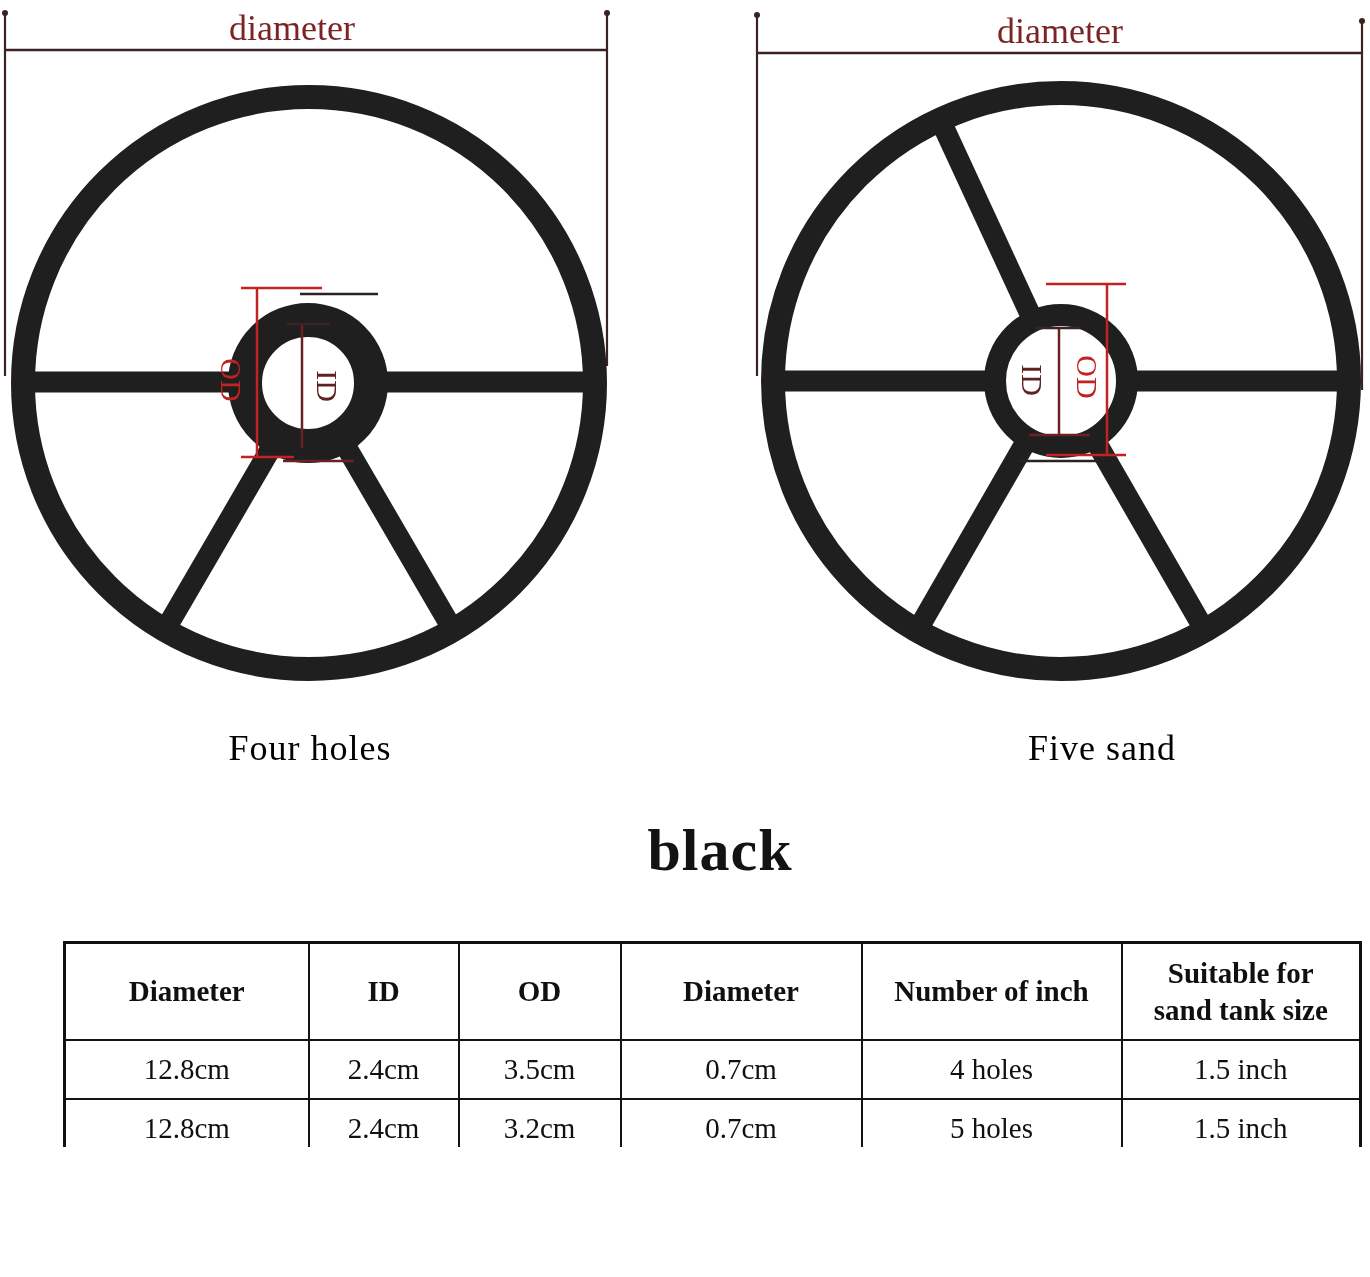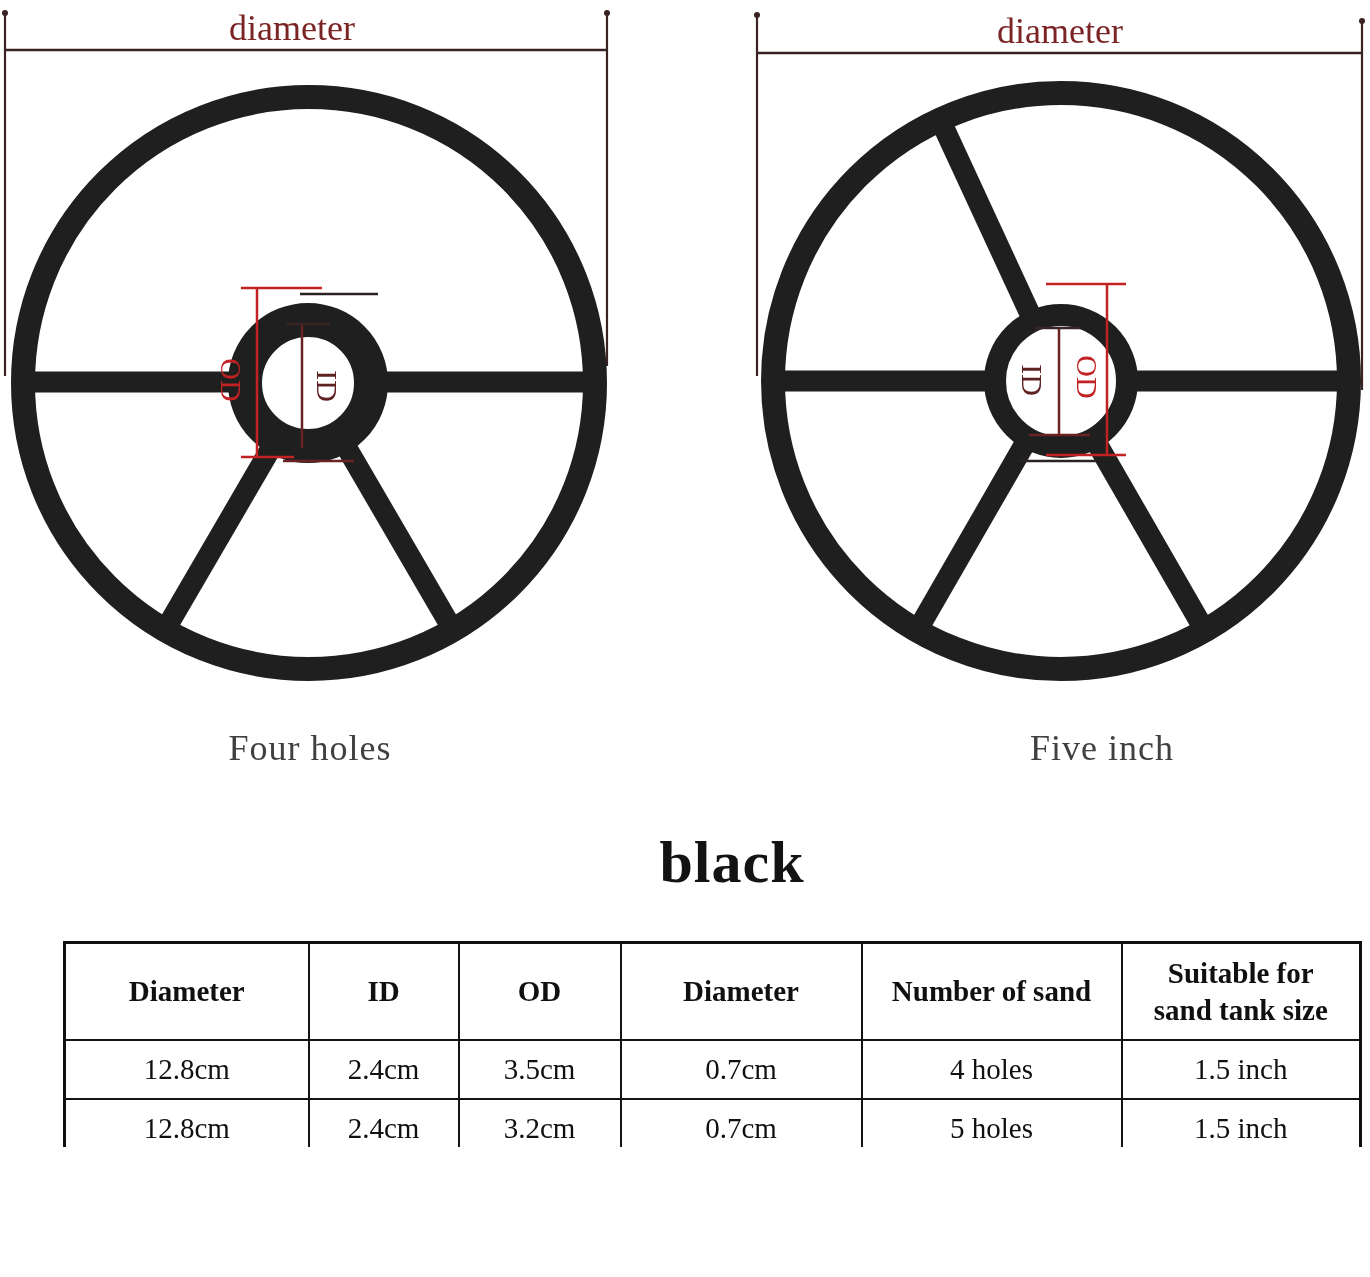--- a/index.html
+++ b/index.html
@@ -8,27 +8,27 @@
     width:1370px;height:1147px;
     background:#ffffff;
     font-family:"Liberation Serif","DejaVu Serif",serif;
     overflow:hidden;
   }
   svg{display:block;}
   .caption{
     position:absolute;
     transform:translateX(-50%);
     font-size:36px;
-    color:#404040;
+    color:#000000;
     white-space:nowrap;
     letter-spacing:1px;
   }
   .color-title{
     position:absolute;
-    margin:16px;
+    margin:4px;
     transform:translateX(-50%);
     font-size:60px;
     font-weight:bold;
     color:#131313;
     letter-spacing:1px;
   }
   table.spec{
     position:absolute;
     left:63px;top:941px;
     border-collapse:collapse;
@@ -124,40 +124,40 @@
       <text transform="rotate(90 1087 377)" x="1087" y="377" text-anchor="middle" dominant-baseline="central" font-size="30" fill="#c22222" font-family="Liberation Serif, DejaVu Serif, serif">OD</text>
 
       <line x1="1059" y1="328" x2="1059" y2="434" stroke="#6b2222" stroke-width="2.5"></line>
       <line x1="1035" y1="328" x2="1080" y2="328" stroke="#3a2525" stroke-width="2.5"></line>
       <line x1="1029" y1="435" x2="1090" y2="435" stroke="#6b2222" stroke-width="2.5"></line>
       <text transform="rotate(90 1032 380)" x="1032" y="380" text-anchor="middle" dominant-baseline="central" font-size="30" fill="#5f2222" font-family="Liberation Serif, DejaVu Serif, serif">ID</text>
     </g>
   </svg>
 
   <div class="caption" style="left:310px;top:727px;">Four holes</div>
-  <div class="caption" style="left:1102px;top:727px;">Five inch</div>
+  <div class="caption" style="left:1102px;top:727px;">Five sand</div>
 
   <h1 class="color-title" style="left:716px;top:812px;">black</h1>
 
   <table class="spec">
     <colgroup>
       <col style="width:244px">
         <col style="width:150px">
         <col style="width:162px">
       <col style="width:241px">
         <col style="width:260px">
         <col style="width:239px">
     </colgroup>
     <thead>
       <tr>
         <th>Diameter</th>
         <th>ID</th>
         <th>OD</th>
         <th>Diameter</th>
-        <th>Number of sand</th>
+        <th>Number of inch</th>
         <th>Suitable for
 sand tank size</th>
       </tr>
     </thead>
     <tbody>
       <tr>
         <td>12.8cm</td>
         <td>2.4cm</td>
         <td>3.5cm</td>
         <td>0.7cm</td>

